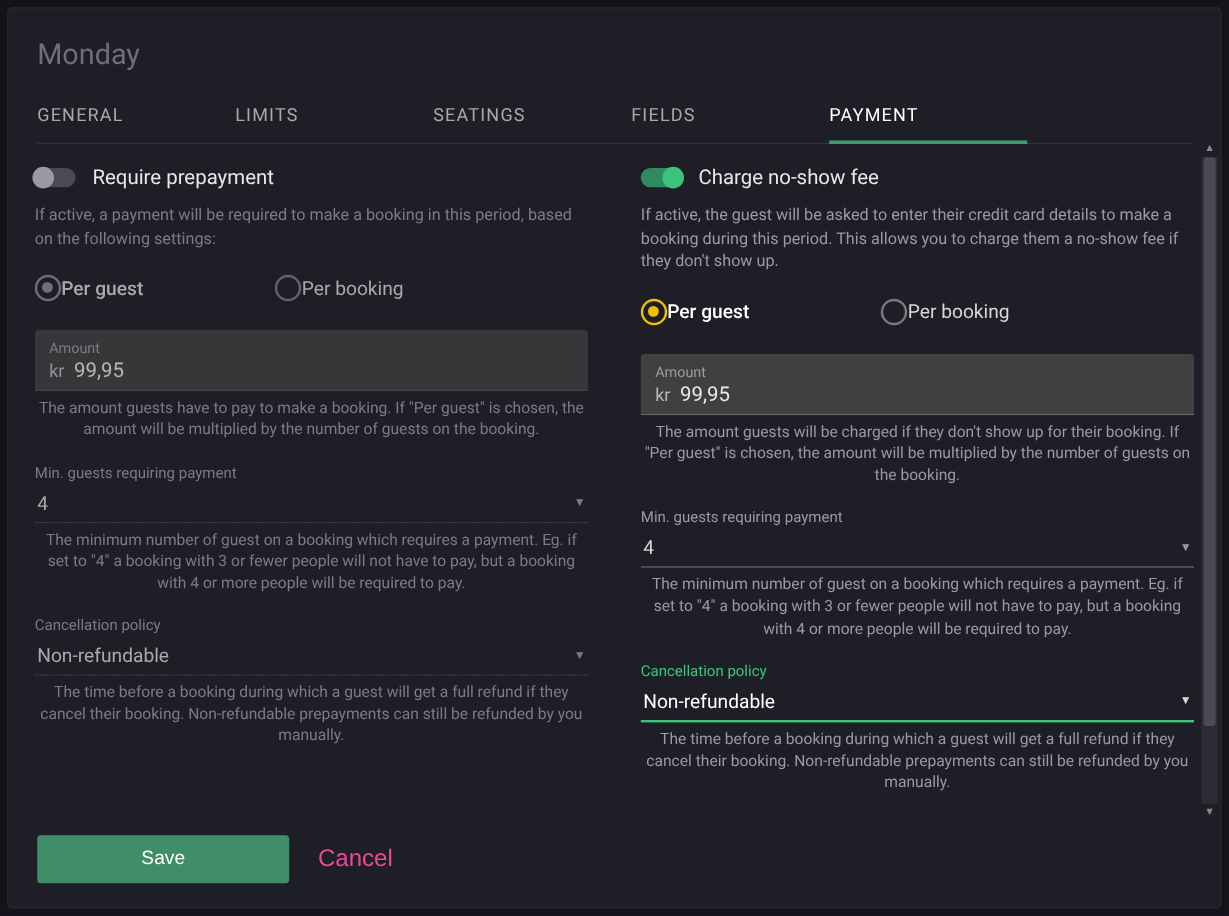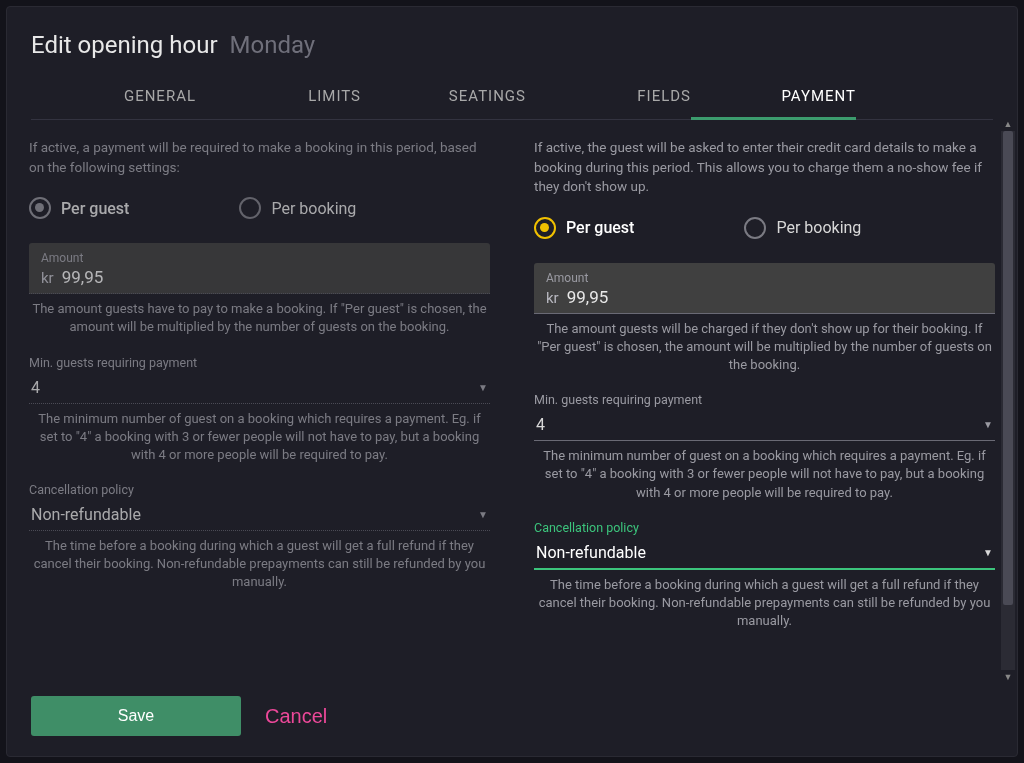--- a/index.html
+++ b/index.html
@@ -42,21 +42,21 @@
   }
   .tabs {
     display: flex;
     margin-top: 18px;
     border-bottom: 1px solid #333340;
   }
   .tab {
     flex: 0 0 auto;
     padding: 10px 0 14px 0;
     width: 165px;
-    text-align: right;
+    text-align: left;
     font-size: 15px;
     letter-spacing: 1px;
     color: #a8a8a8;
     cursor: pointer;
     position: relative;
   }
   .tab.active {
     color: #ffffff;
   }
   .tab.active::after {
@@ -112,21 +112,20 @@
     margin-bottom: 20px;
   }
   .radio-row {
     display: flex;
     gap: 110px;
     margin-bottom: 24px;
   }
   .radio {
     display: flex;
     align-items: center;
-    gap: 10px;
     cursor: pointer;
   }
   .radio .circle {
     width: 22px; height: 22px;
     border: 2.5px solid #7a7a82;
     border-radius: 50%;
     position: relative;
   }
   .radio.checked.muted .circle { border-color: #8a8a92; }
   .radio.checked.muted .circle::after {
@@ -254,35 +253,40 @@
     line-height: 14px;
   }
 </style>
 </head>
 <body>
 
 <div class="modal">
 
   <div class="header">
     <div class="title-row">
-      <span class="title">Edit opening hour</span>
       <span class="subtitle">Monday</span>
     </div>
     <div class="tabs">
       <div class="tab">GENERAL</div>
       <div class="tab">LIMITS</div>
       <div class="tab">SEATINGS</div>
       <div class="tab">FIELDS</div>
       <div class="tab active">PAYMENT</div>
     </div>
   </div>
 
   <div class="body">
 
     <div class="col left">
+      <div class="switch-row">
+        <div class="switch off">
+          <div class="thumb"></div>
+        </div>
+        <span class="switch-label">Require prepayment</span>
+      </div>
       <div class="desc muted-set">If active, a payment will be required to make a booking in this period, based on the following settings:</div>
 
       <div class="radio-row muted-set">
         <div class="radio checked muted">
           <div class="circle"></div>
           <span class="radio-label">Per guest</span>
         </div>
         <div class="radio">
           <div class="circle"></div>
           <span class="radio-label">Per booking</span>
@@ -311,20 +315,26 @@
         <div class="select-label">Cancellation policy</div>
         <div class="select-field">
           <span>Non-refundable</span>
           <span class="chev">▼</span>
         </div>
       </div>
       <div class="helper muted-set">The time before a booking during which a guest will get a full refund if they cancel their booking. Non-refundable prepayments can still be refunded by you manually.</div>
     </div>
 
     <div class="col right">
+      <div class="switch-row">
+        <div class="switch on">
+          <div class="thumb"></div>
+        </div>
+        <span class="switch-label">Charge no-show fee</span>
+      </div>
       <div class="desc">If active, the guest will be asked to enter their credit card details to make a booking during this period. This allows you to charge them a no-show fee if they don't show up.</div>
 
       <div class="radio-row">
         <div class="radio checked accent">
           <div class="circle"></div>
           <span class="radio-label" style="color:#fff;">Per guest</span>
         </div>
         <div class="radio">
           <div class="circle"></div>
           <span class="radio-label">Per booking</span>

